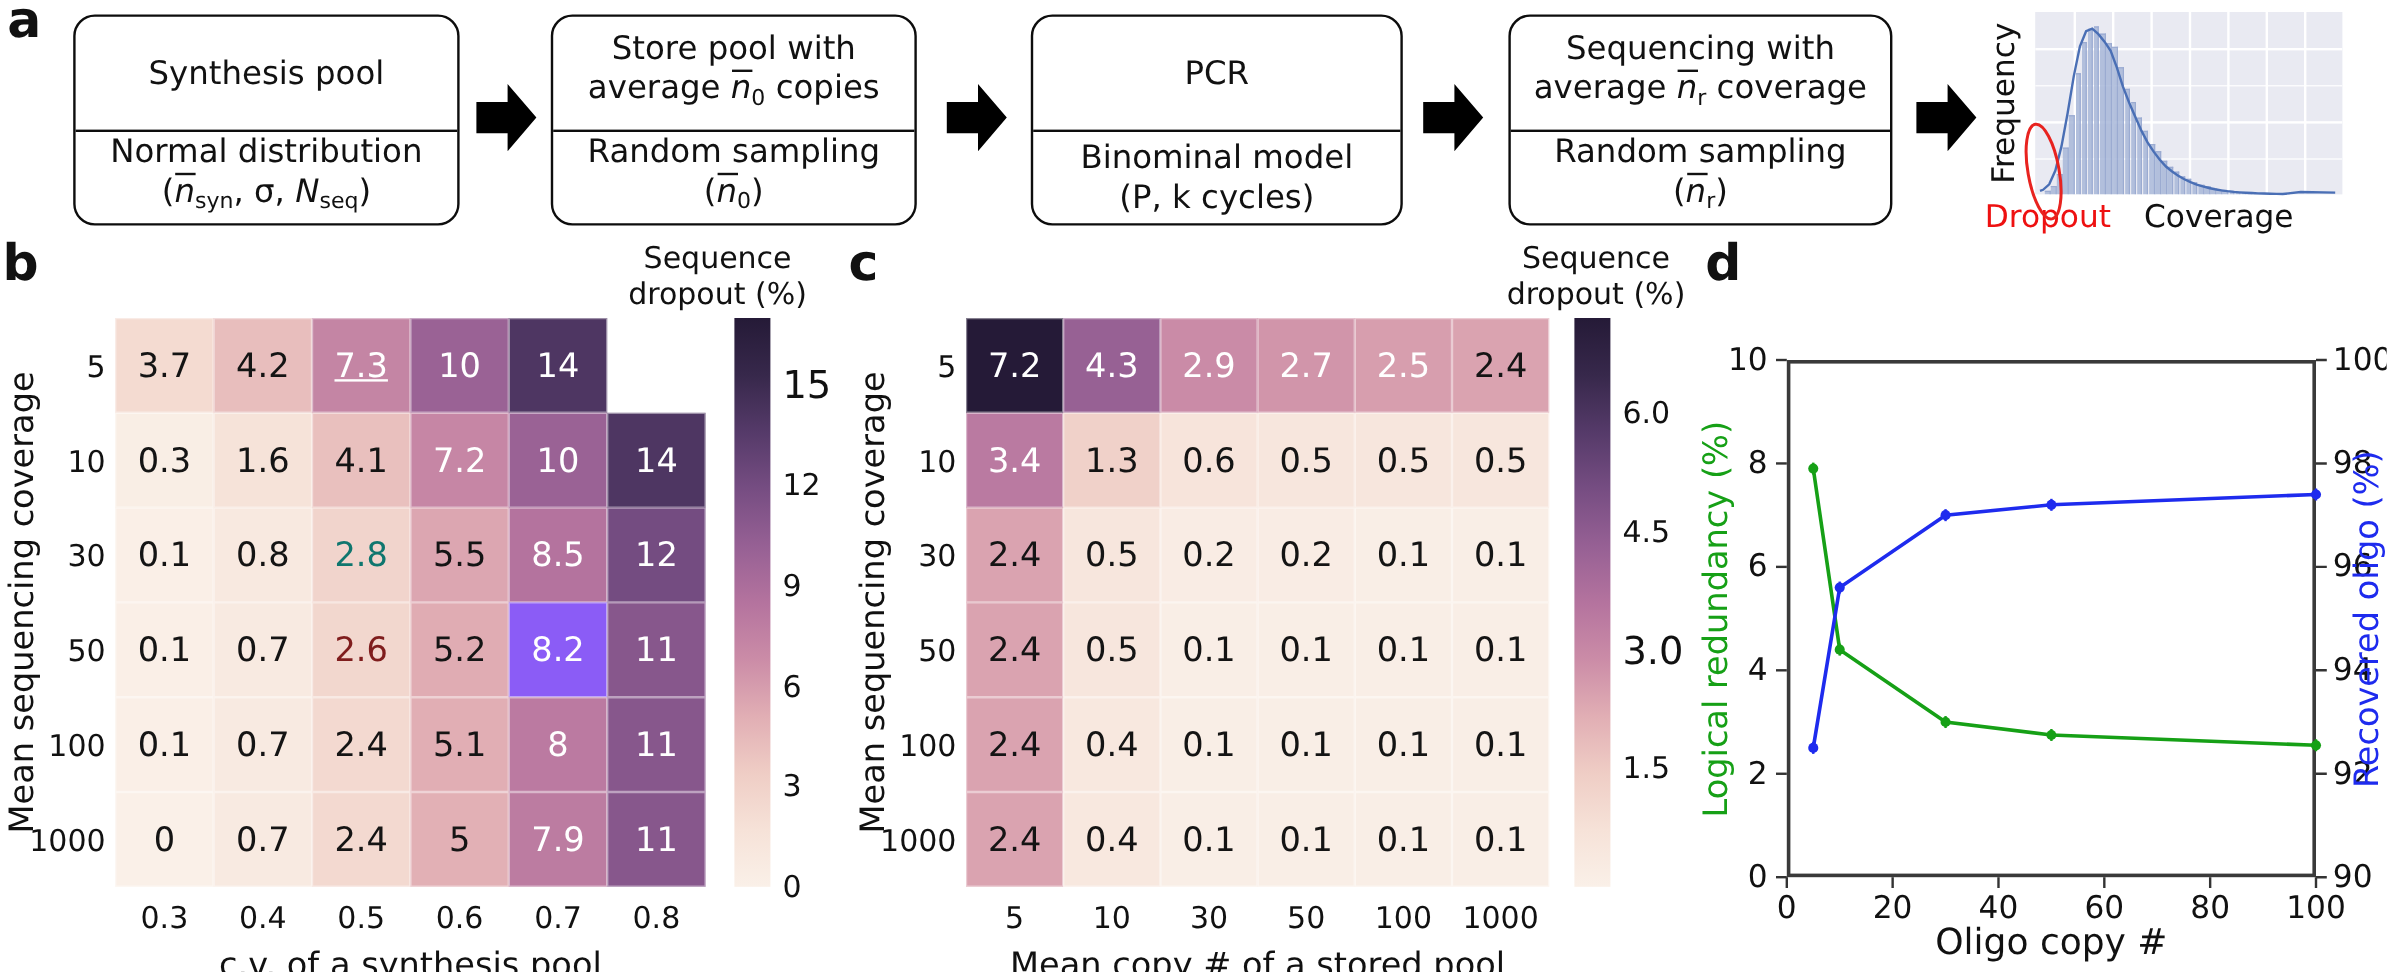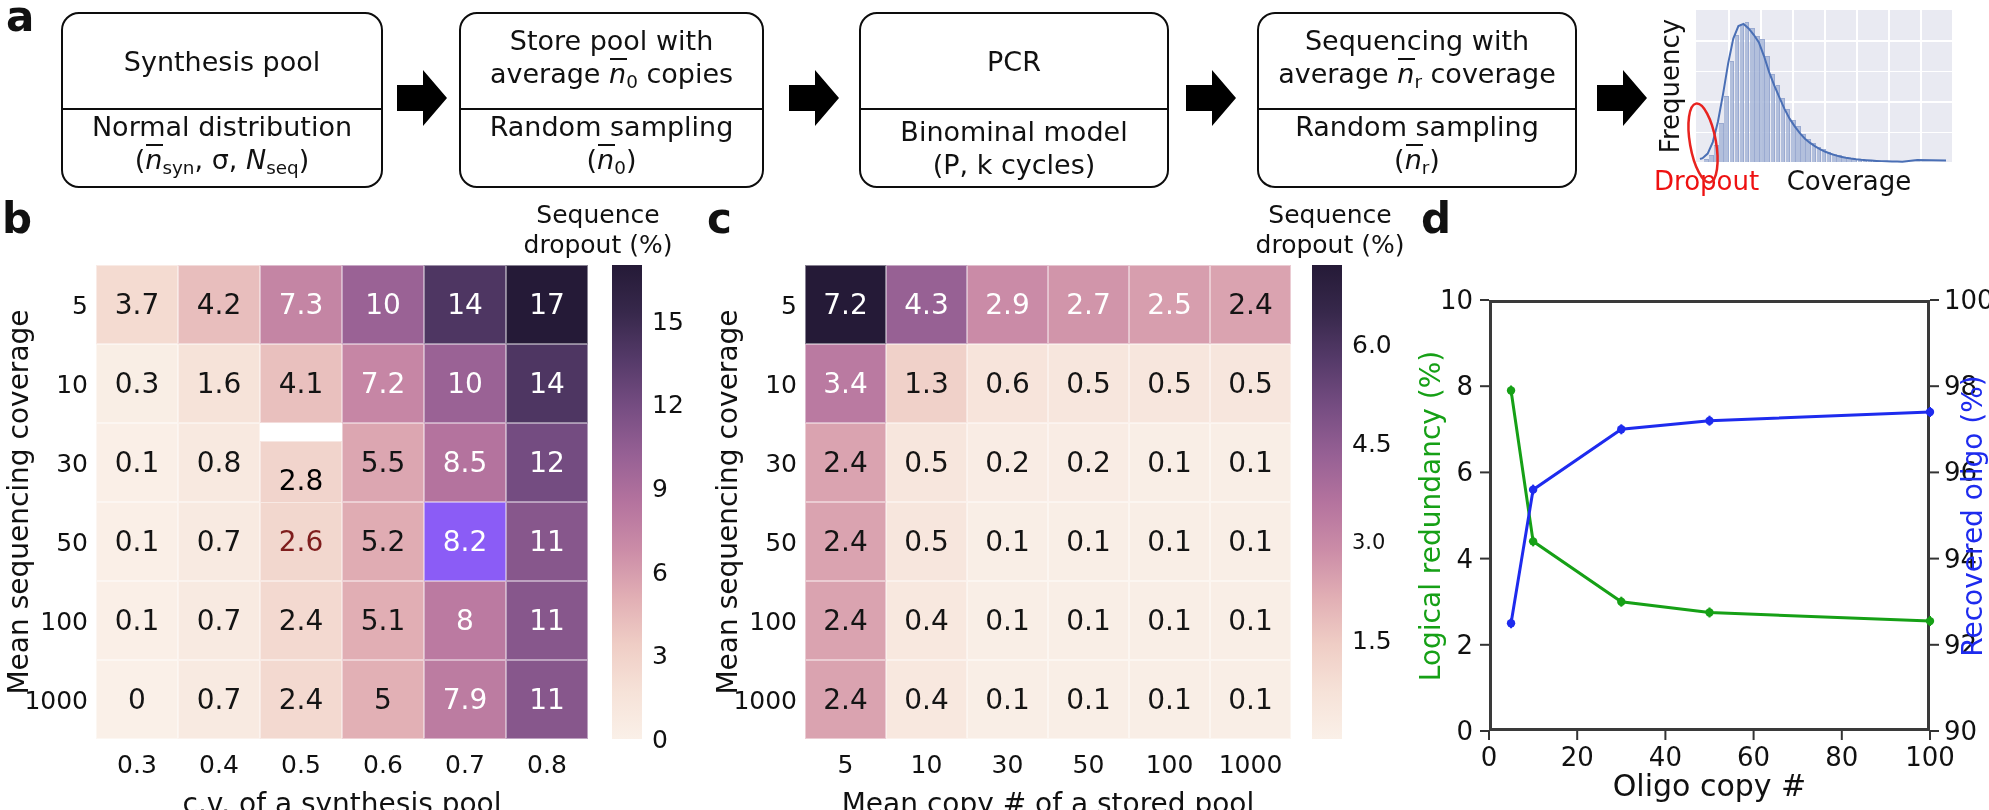--- a/index.html
+++ b/index.html
@@ -132,33 +132,32 @@
         <div class="histbar" style="left: 202.56px; width: 4.52px; height: 0.41952px; background: rgb(169, 184, 217); opacity: 0.85; border-top: 1px solid rgb(141, 160, 204); border-right: 1px solid rgb(141, 160, 204);"></div>
         <div class="histbar" style="left: 207.68px; width: 4.52px; height: 0.27968px; background: rgb(169, 184, 217); opacity: 0.85; border-top: 1px solid rgb(141, 160, 204); border-right: 1px solid rgb(141, 160, 204);"></div>
       </div>
       <div class="abs rot" style="left: 1666px; top: 86px; font-size: 26px;">Frequency</div>
       <div class="abs" style="left: 1650px; top: 166px; width: 104px; text-align: center; font-size: 26px; color: rgb(238, 17, 17);">Dropout</div>
       <div class="abs" style="left: 1778px; top: 166px; width: 134px; text-align: center; font-size: 26px;">Coverage</div>
     </div>
   <div id="panelB" class="abs" style="left: 0px; top: 0px; width: 1989px; height: 810px;">
       <div class="hm-cell" style="left: 96px; top: 265px; width: 82px; height: 79px; background: rgb(244, 219, 209); color: rgb(20, 20, 20);">3.7</div>
       <div class="hm-cell" style="left: 178px; top: 265px; width: 82px; height: 79px; background: rgb(232, 190, 189); color: rgb(20, 20, 20);">4.2</div>
-      <div class="hm-cell" style="left: 260px; top: 265px; width: 82px; height: 79px; background: rgb(196, 133, 164); color: rgb(255, 255, 255);">7.3</div>
+      <div class="hm-cell" style="left: 260px; top: 265px; width: 82px; height: 79px; background: rgb(196, 133, 164); color: rgb(255, 255, 255); text-decoration: underline;">7.3</div>
       <div class="hm-cell" style="left: 342px; top: 265px; width: 82px; height: 79px; background: rgb(154, 98, 149); color: rgb(255, 255, 255);">10</div>
       <div class="hm-cell" style="left: 424px; top: 265px; width: 82px; height: 79px; background: rgb(78, 54, 98); color: rgb(255, 255, 255);">14</div>
-      <div class="hm-cell" style="left: 506px; top: 265px; width: 82px; height: 79px; background: rgb(37, 26, 55); color: rgb(255, 255, 255);">17</div>
       <div class="hm-cell" style="left: 96px; top: 344px; width: 82px; height: 79px; background: rgb(249, 238, 229); color: rgb(20, 20, 20);">0.3</div>
       <div class="hm-cell" style="left: 178px; top: 344px; width: 82px; height: 79px; background: rgb(246, 227, 217); color: rgb(20, 20, 20);">1.6</div>
       <div class="hm-cell" style="left: 260px; top: 344px; width: 82px; height: 79px; background: rgb(233, 192, 190); color: rgb(20, 20, 20);">4.1</div>
       <div class="hm-cell" style="left: 342px; top: 344px; width: 82px; height: 79px; background: rgb(198, 134, 165); color: rgb(255, 255, 255);">7.2</div>
       <div class="hm-cell" style="left: 424px; top: 344px; width: 82px; height: 79px; background: rgb(154, 98, 149); color: rgb(255, 255, 255);">10</div>
       <div class="hm-cell" style="left: 506px; top: 344px; width: 82px; height: 79px; background: rgb(78, 54, 98); color: rgb(255, 255, 255);">14</div>
       <div class="hm-cell" style="left: 96px; top: 423px; width: 82px; height: 79px; background: rgb(250, 239, 231); color: rgb(20, 20, 20);">0.1</div>
       <div class="hm-cell" style="left: 178px; top: 423px; width: 82px; height: 79px; background: rgb(248, 233, 224); color: rgb(20, 20, 20);">0.8</div>
-      <div class="hm-cell" style="left: 260px; top: 441px; width: 82px; height: 79px; background: rgb(241, 212, 204); color: #000000; text-align: right;">2.8</div>
+      <div class="hm-cell" style="left: 260px; top: 423px; width: 82px; height: 79px; background: rgb(241, 212, 204); color: #0f766e; text-align: right;">2.8</div>
       <div class="hm-cell" style="left: 342px; top: 423px; width: 82px; height: 79px; background: rgb(220, 166, 177); color: rgb(20, 20, 20);">5.5</div>
       <div class="hm-cell" style="left: 424px; top: 423px; width: 82px; height: 79px; background: rgb(180, 115, 158); color: rgb(255, 255, 255);">8.5</div>
       <div class="hm-cell" style="left: 506px; top: 423px; width: 82px; height: 79px; background: rgb(116, 76, 129); color: rgb(255, 255, 255);">12</div>
       <div class="hm-cell" style="left: 96px; top: 502px; width: 82px; height: 79px; background: rgb(250, 239, 231); color: rgb(20, 20, 20);">0.1</div>
       <div class="hm-cell" style="left: 178px; top: 502px; width: 82px; height: 79px; background: rgb(248, 234, 225); color: rgb(20, 20, 20);">0.7</div>
       <div class="hm-cell" style="left: 260px; top: 502px; width: 82px; height: 79px; background: rgb(242, 215, 206); color: #7f1d1d;">2.6</div>
       <div class="hm-cell" style="left: 342px; top: 502px; width: 82px; height: 79px; background: rgb(224, 172, 179); color: rgb(20, 20, 20);">5.2</div>
       <div class="hm-cell" style="left: 424px; top: 502px; width: 82px; height: 79px; background: #8b5cf6; color: rgb(255, 255, 255);">8.2</div>
       <div class="hm-cell" style="left: 506px; top: 502px; width: 82px; height: 79px; background: rgb(135, 87, 140); color: rgb(255, 255, 255);">11</div>
       <div class="hm-cell" style="left: 96px; top: 581px; width: 82px; height: 79px; background: rgb(250, 239, 231); color: rgb(20, 20, 20);">0.1</div>
@@ -181,21 +180,21 @@
       <div class="abs tick" style="left: 10px; top: 686.5px; width: 78px; text-align: right; font-size: 25px;">1000</div>
       <div class="abs tick" style="left: 96px; top: 751px; width: 82px; text-align: center; font-size: 25px;">0.3</div>
       <div class="abs tick" style="left: 178px; top: 751px; width: 82px; text-align: center; font-size: 25px;">0.4</div>
       <div class="abs tick" style="left: 260px; top: 751px; width: 82px; text-align: center; font-size: 25px;">0.5</div>
       <div class="abs tick" style="left: 342px; top: 751px; width: 82px; text-align: center; font-size: 25px;">0.6</div>
       <div class="abs tick" style="left: 424px; top: 751px; width: 82px; text-align: center; font-size: 25px;">0.7</div>
       <div class="abs tick" style="left: 506px; top: 751px; width: 82px; text-align: center; font-size: 25px;">0.8</div>
       <div class="abs axlab" style="left: 96px; top: 789px; width: 492px; font-size: 28px;">c.v. of a synthesis pool</div>
       <div class="abs rot" style="left: 18px; top: 502px; font-size: 28px;">Mean sequencing coverage</div>
       <div class="abs cbar" style="left: 612px; top: 265px; width: 30px; height: 474px; background: linear-gradient(rgb(37, 26, 55) 0%, rgb(55, 40, 75) 10%, rgb(85, 58, 105) 20%, rgb(118, 77, 130) 30%, rgb(150, 96, 148) 40%, rgb(180, 115, 158) 50%, rgb(203, 140, 167) 60%, rgb(225, 174, 180) 70%, rgb(239, 205, 197) 80%, rgb(246, 226, 216) 90%, rgb(250, 240, 232) 100%);"></div>
-      <div class="abs cbtick" style="left: 652px; top: 320.765px; font-size: 25px;">15</div>
+      <div class="abs cbtick" style="left: 652px; top: 320.765px; font-size: 32px;">15</div>
       <div class="abs cbtick" style="left: 652px; top: 404.412px; font-size: 25px;">12</div>
       <div class="abs cbtick" style="left: 652px; top: 488.059px; font-size: 25px;">9</div>
       <div class="abs cbtick" style="left: 652px; top: 571.706px; font-size: 25px;">6</div>
       <div class="abs cbtick" style="left: 652px; top: 655.353px; font-size: 25px;">3</div>
       <div class="abs cbtick" style="left: 652px; top: 739px; font-size: 25px;">0</div>
       <div class="abs cbtitle" style="left: 468px; top: 200px; width: 260px;">
         <div>Sequence</div>
         <div>dropout (%)</div>
       </div>
     </div>
@@ -246,21 +245,21 @@
       <div class="abs tick" style="left: 886px; top: 751px; width: 81px; text-align: center; font-size: 25px;">10</div>
       <div class="abs tick" style="left: 967px; top: 751px; width: 81px; text-align: center; font-size: 25px;">30</div>
       <div class="abs tick" style="left: 1048px; top: 751px; width: 81px; text-align: center; font-size: 25px;">50</div>
       <div class="abs tick" style="left: 1129px; top: 751px; width: 81px; text-align: center; font-size: 25px;">100</div>
       <div class="abs tick" style="left: 1210px; top: 751px; width: 81px; text-align: center; font-size: 25px;">1000</div>
       <div class="abs axlab" style="left: 805px; top: 789px; width: 486px; font-size: 28px;">Mean copy # of a stored pool</div>
       <div class="abs rot" style="left: 727px; top: 502px; font-size: 28px;">Mean sequencing coverage</div>
       <div class="abs cbar" style="left: 1312px; top: 265px; width: 30px; height: 474px; background: linear-gradient(rgb(37, 26, 55) 0%, rgb(55, 40, 75) 10%, rgb(85, 58, 105) 20%, rgb(118, 77, 130) 30%, rgb(150, 96, 148) 40%, rgb(180, 115, 158) 50%, rgb(203, 140, 167) 60%, rgb(225, 174, 180) 70%, rgb(239, 205, 197) 80%, rgb(246, 226, 216) 90%, rgb(250, 240, 232) 100%);"></div>
       <div class="abs cbtick" style="left: 1352px; top: 344px; font-size: 25px;">6.0</div>
       <div class="abs cbtick" style="left: 1352px; top: 442.75px; font-size: 25px;">4.5</div>
-      <div class="abs cbtick" style="left: 1352px; top: 541.5px; font-size: 21px;">3.0</div>
+      <div class="abs cbtick" style="left: 1352px; top: 541.5px; font-size: 32px;">3.0</div>
       <div class="abs cbtick" style="left: 1352px; top: 640.25px; font-size: 25px;">1.5</div>
       <div class="abs cbtitle" style="left: 1200px; top: 200px; width: 260px;">
         <div>Sequence</div>
         <div>dropout (%)</div>
       </div>
     </div>
   <div id="panelD" class="abs" style="left: 0px; top: 0px; width: 1989px; height: 810px;">
       <div class="abs" style="left: 1489px; top: 300px; width: 441px; height: 431px; border: 3px solid rgb(58, 58, 58); box-sizing: border-box;"></div>
       <div class="abs dtick" style="left: 1413px; top: 717px; width: 60px; text-align: right;">0</div>
       <div class="abs dtick" style="left: 1413px; top: 630.8px; width: 60px; text-align: right;">2</div>

